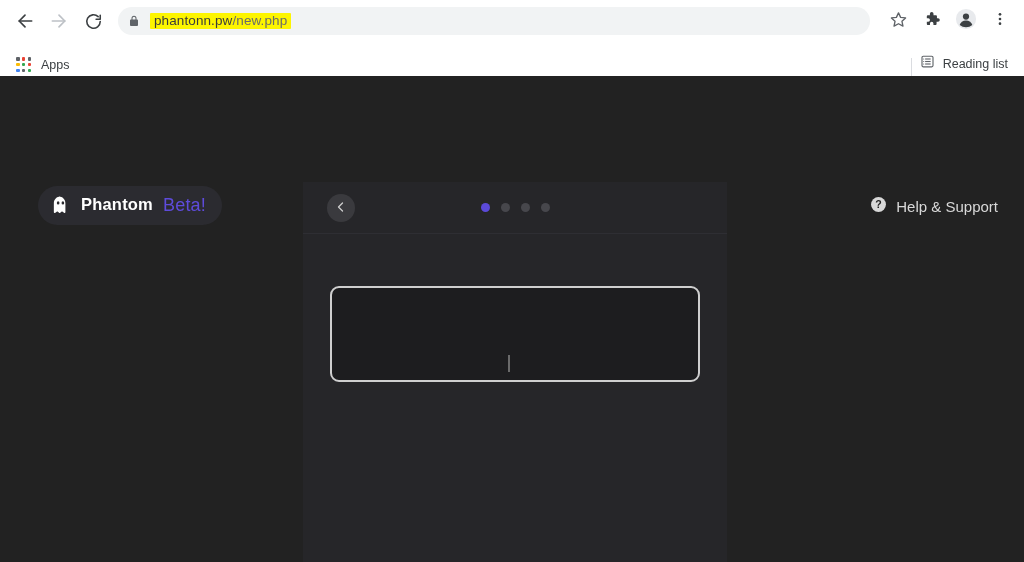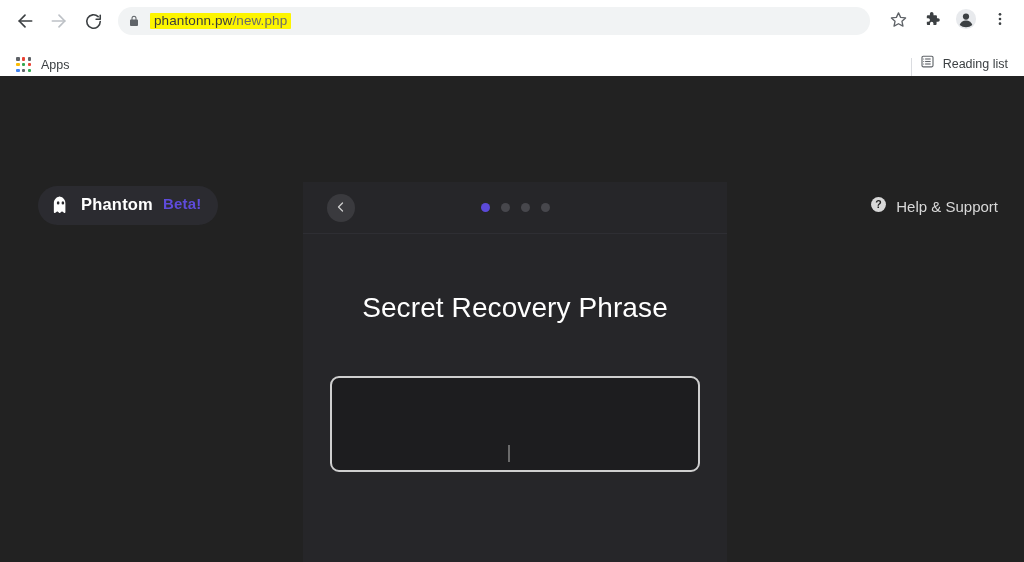--- a/index.html
+++ b/index.html
@@ -126,22 +126,22 @@
     padding: 9px 16px 9px 12px;
   }
   .ghost-icon { width: 21px; height: 21px; display:block; }
   .logo-name {
     font-size: 16.5px;
     font-weight: bold;
     color: #ffffff;
     letter-spacing: .2px;
   }
   .logo-beta {
-    font-size: 15px;
-    font-weight: bold;
+    font-size: 18px;
+    font-weight: normal;
     color: #5e4bdb;
     letter-spacing: .2px;
   }
   .help-support {
     position: absolute;
     right: 26px; top: 120px;
     display: flex;
     align-items: center;
     gap: 9px;
   }
@@ -386,21 +386,20 @@
       </div>
       <div class="dots">
         <span class="dot active"></span>
         <span class="dot"></span>
         <span class="dot"></span>
         <span class="dot"></span>
       </div>
     </div>
 
     <div class="panel-body">
-      <h1 class="title">Secret Recovery Phrase</h1>
 
       <div class="phrase-box">
         <span class="text-caret"></span>
       </div>
 
     </div>
   </div>
 </div>
 
 </body></html>

